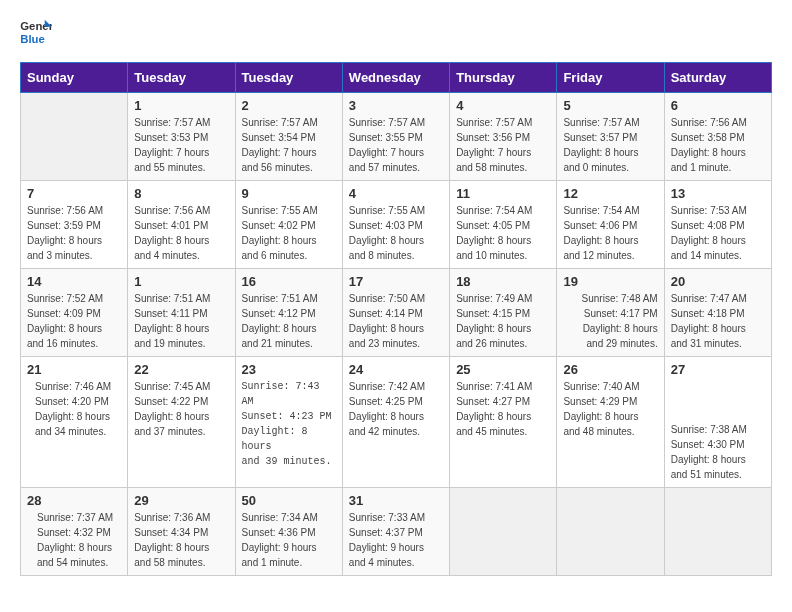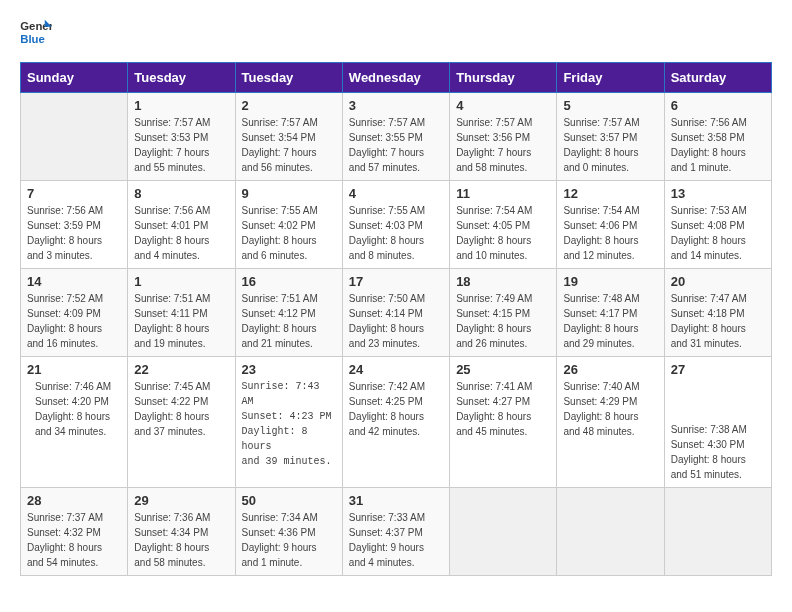--- a/index.html
+++ b/index.html
@@ -240,21 +240,21 @@
         </td>
         <td>
           <span class="day-num">18</span>
           <div class="day-detail" style="white-space: pre-line;">Sunrise: 7:49 AM
 Sunset: 4:15 PM
 Daylight: 8 hours
 and 26 minutes.</div>
         </td>
         <td>
           <span class="day-num">19</span>
-          <div class="day-detail" style="white-space: pre-line;">Sunrise: 7:48 AM
+          <div class="day-detail" style="white-space: pre-line; text-align: right;">Sunrise: 7:48 AM
 Sunset: 4:17 PM
 Daylight: 8 hours
 and 29 minutes.</div>
         </td>
         <td>
           <span class="day-num">20</span>
           <div class="day-detail" style="white-space: pre-line;">Sunrise: 7:47 AM
 Sunset: 4:18 PM
 Daylight: 8 hours
 and 31 minutes.</div>
@@ -307,21 +307,21 @@
           <span class="day-num">27</span>
           <div class="day-detail" style="white-space: pre-line; margin-top: 45px;">Sunrise: 7:38 AM
 Sunset: 4:30 PM
 Daylight: 8 hours
 and 51 minutes.</div>
         </td>
       </tr>
       <tr>
         <td>
           <span class="day-num">28</span>
-          <div class="day-detail" style="white-space: pre-line;">Sunrise: 7:37 AM
+          <div class="day-detail" style="white-space: pre-line; margin-left: 10px;">Sunrise: 7:37 AM
 Sunset: 4:32 PM
 Daylight: 8 hours
 and 54 minutes.</div>
         </td>
         <td>
           <span class="day-num">29</span>
           <div class="day-detail" style="white-space: pre-line;">Sunrise: 7:36 AM
 Sunset: 4:34 PM
 Daylight: 8 hours
 and 58 minutes.</div>

